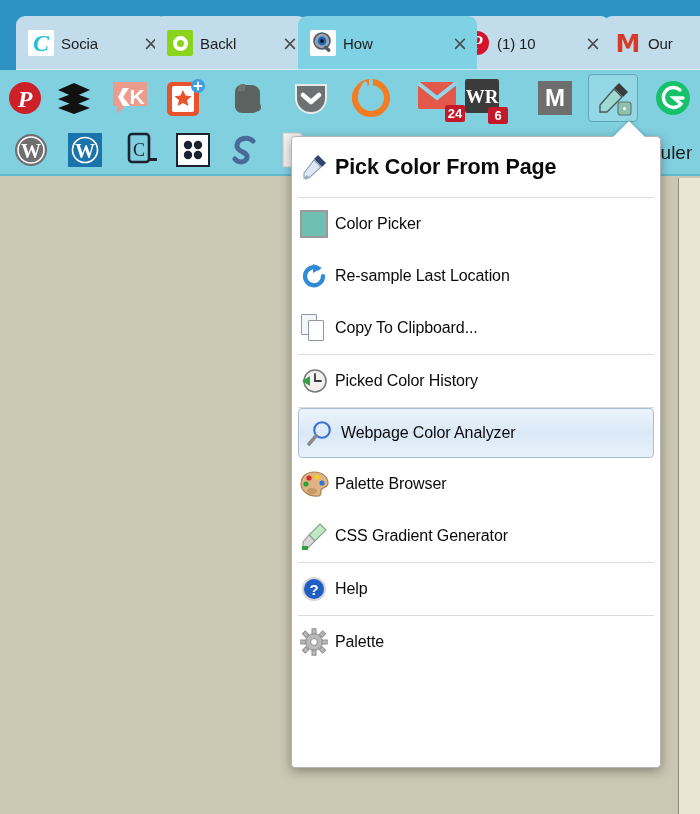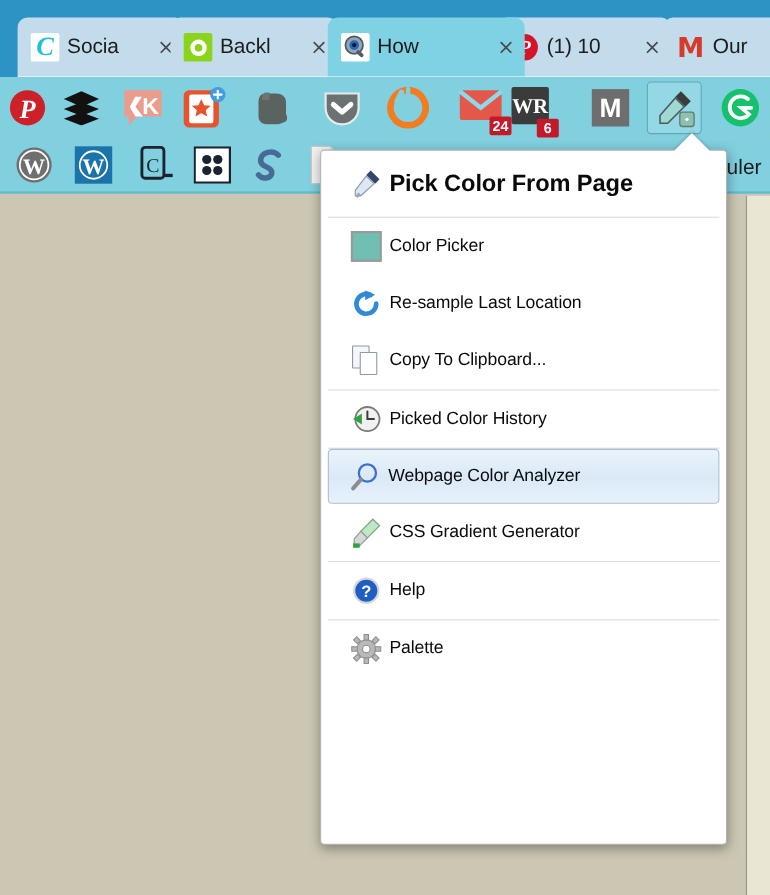--- a/index.html
+++ b/index.html
@@ -31,21 +31,21 @@
   .tab.active { background: #7fd2e4; z-index: 5; }
   .tab-favicon {
     width: 26px; height: 26px; flex: 0 0 26px;
     margin-right: 7px;
     display: flex; align-items: center; justify-content: center;
     border-radius: 2px;
     font-weight: bold;
     position: relative;
   }
   .tab-title {
-    font-size: 19px; color: #1d1d1d;
+    font-size: 15px; color: #1d1d1d;
     white-space: nowrap; overflow: hidden;
     flex: 1 1 auto;
     letter-spacing: -.1px;
   }
   .tab-close {
     flex: 0 0 auto; width: 22px; text-align: center;
     font-size: 19px; color: #4a4a4a; line-height: 1;
     font-family: "DejaVu Sans", sans-serif;
     margin-left: 2px;
   }
@@ -120,38 +120,38 @@
     position: absolute; left: 612px; top: 121px;
     width: 0; height: 0;
     border-left: 17px solid transparent;
     border-right: 17px solid transparent;
     border-bottom: 17px solid #ffffff;
     z-index: 41;
     filter: drop-shadow(0 -2px 1px rgba(0,0,0,.12));
   }
   .menu-item {
     display: flex; align-items: center;
-    height: 52px; padding-left: 20px;
+    height: 52px; padding-left: 1px;
     position: relative;
   }
   .menu-item.header { height: 60px; }
   .menu-item .mi-icon {
     width: 42px; flex: 0 0 42px;
     display: flex; align-items: center; justify-content: center;
   }
   .menu-item .mi-label {
     font-size: 16px; color: #0a0a0a;
     white-space: nowrap; letter-spacing: -.1px;
   }
   .menu-item.header .mi-label { font-weight: bold; font-size: 21.5px; }
   .menu-sep {
     height: 1px; background: #dcdcdc; margin: 0 6px;
   }
   .menu-item.selected {
-    margin: 0 6px; height: 50px; padding-left: 12px;
+    margin: 0 6px; height: 50px; padding-left: 0;
     background: linear-gradient(to bottom, #eaf3fb 0%, #dbe9f7 52%, #e7f1fa 100%);
     border: 1px solid #a9bdd2;
     border-radius: 4px;
   }
 
   
   .sw-colorpicker {
     width: 28px; height: 28px; background: #6fbfb3;
     border: 2px solid #9a9a9a;
   }
@@ -433,20 +433,33 @@
     <div class="menu-item selected">
       <span class="mi-icon">
         <svg width="28" height="28" viewBox="0 0 28 28" aria-hidden="true">
           <circle cx="16" cy="11" r="7.8" fill="none" stroke="#3a6fd8" stroke-width="2.1"></circle>
           <path d="M10 17 L3 25" stroke="#8c8c8c" stroke-width="3.6" stroke-linecap="round"></path>
         </svg>
       </span>
       <span class="mi-label">Webpage Color Analyzer</span>
     </div>
 
+    <div class="menu-item">
+      <span class="mi-icon">
+        <svg width="30" height="28" viewBox="0 0 30 28" aria-hidden="true">
+          <path d="M15 2 C24 2 29 8 29 13 C29 18 23 17 22 20 C21 23 24 25 19 26 C10 27 2 21 2 14 C2 7 7 2 15 2 Z" fill="#e0b483" stroke="#a97f4f" stroke-width="1.2"></path>
+          <ellipse cx="13" cy="21" rx="5" ry="3.2" fill="#c99a68"></ellipse>
+          <circle cx="10" cy="8" r="2.6" fill="#d32b2b"></circle>
+          <circle cx="18" cy="7" r="2.6" fill="#e8cf2b"></circle>
+          <circle cx="23" cy="13" r="2.6" fill="#2f74d8"></circle>
+          <circle cx="7" cy="14" r="2.6" fill="#2fa23f"></circle>
+        </svg>
+      </span>
+      <span class="mi-label">Palette Browser</span>
+    </div>
 
     <div class="menu-item">
       <span class="mi-icon">
         <svg width="30" height="30" viewBox="0 0 30 30" aria-hidden="true">
           <path d="M21 3 L27 9 L16 20 L10 14 Z" fill="#bfe8c4" stroke="#7ea887" stroke-width="1.1"></path>
           <path d="M10 14 L16 20 L9 27 L4 27 L4 21 Z" fill="#d8d8d8" stroke="#9a9a9a" stroke-width="1.1"></path>
           <rect x="3" y="25" width="6" height="4" fill="#2fa23f"></rect>
         </svg>
       </span>
       <span class="mi-label">CSS Gradient Generator</span>

